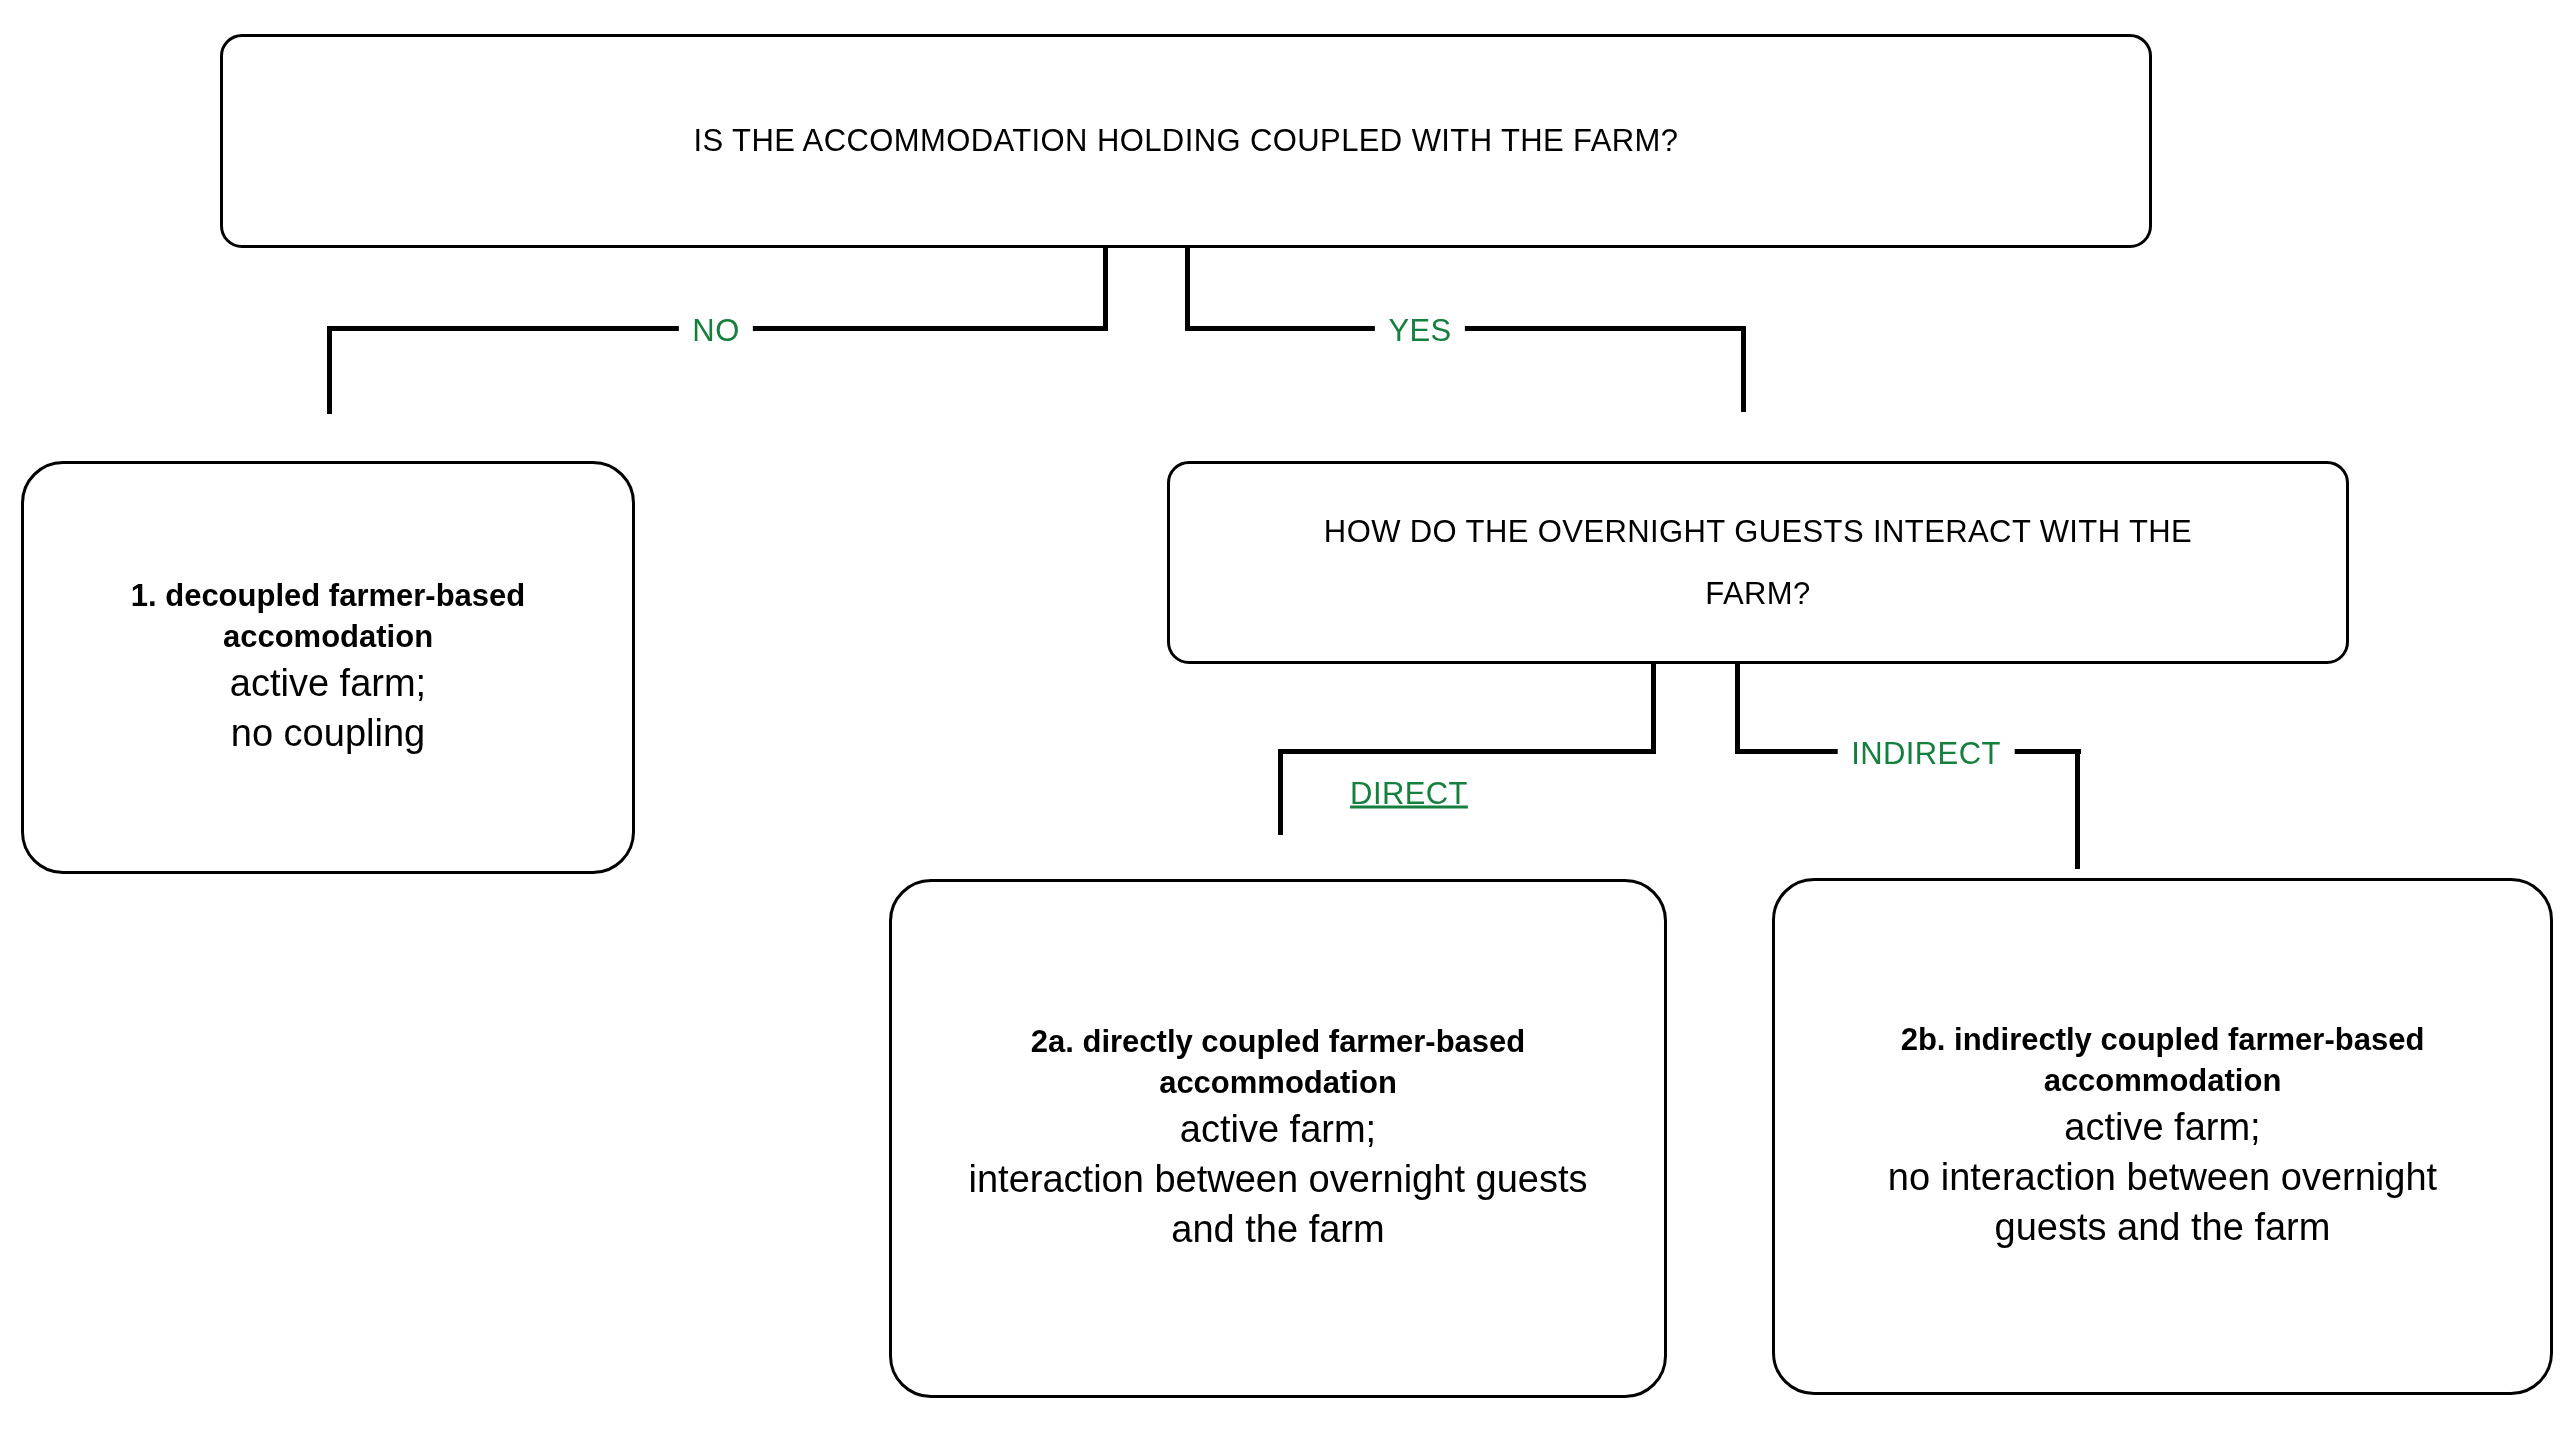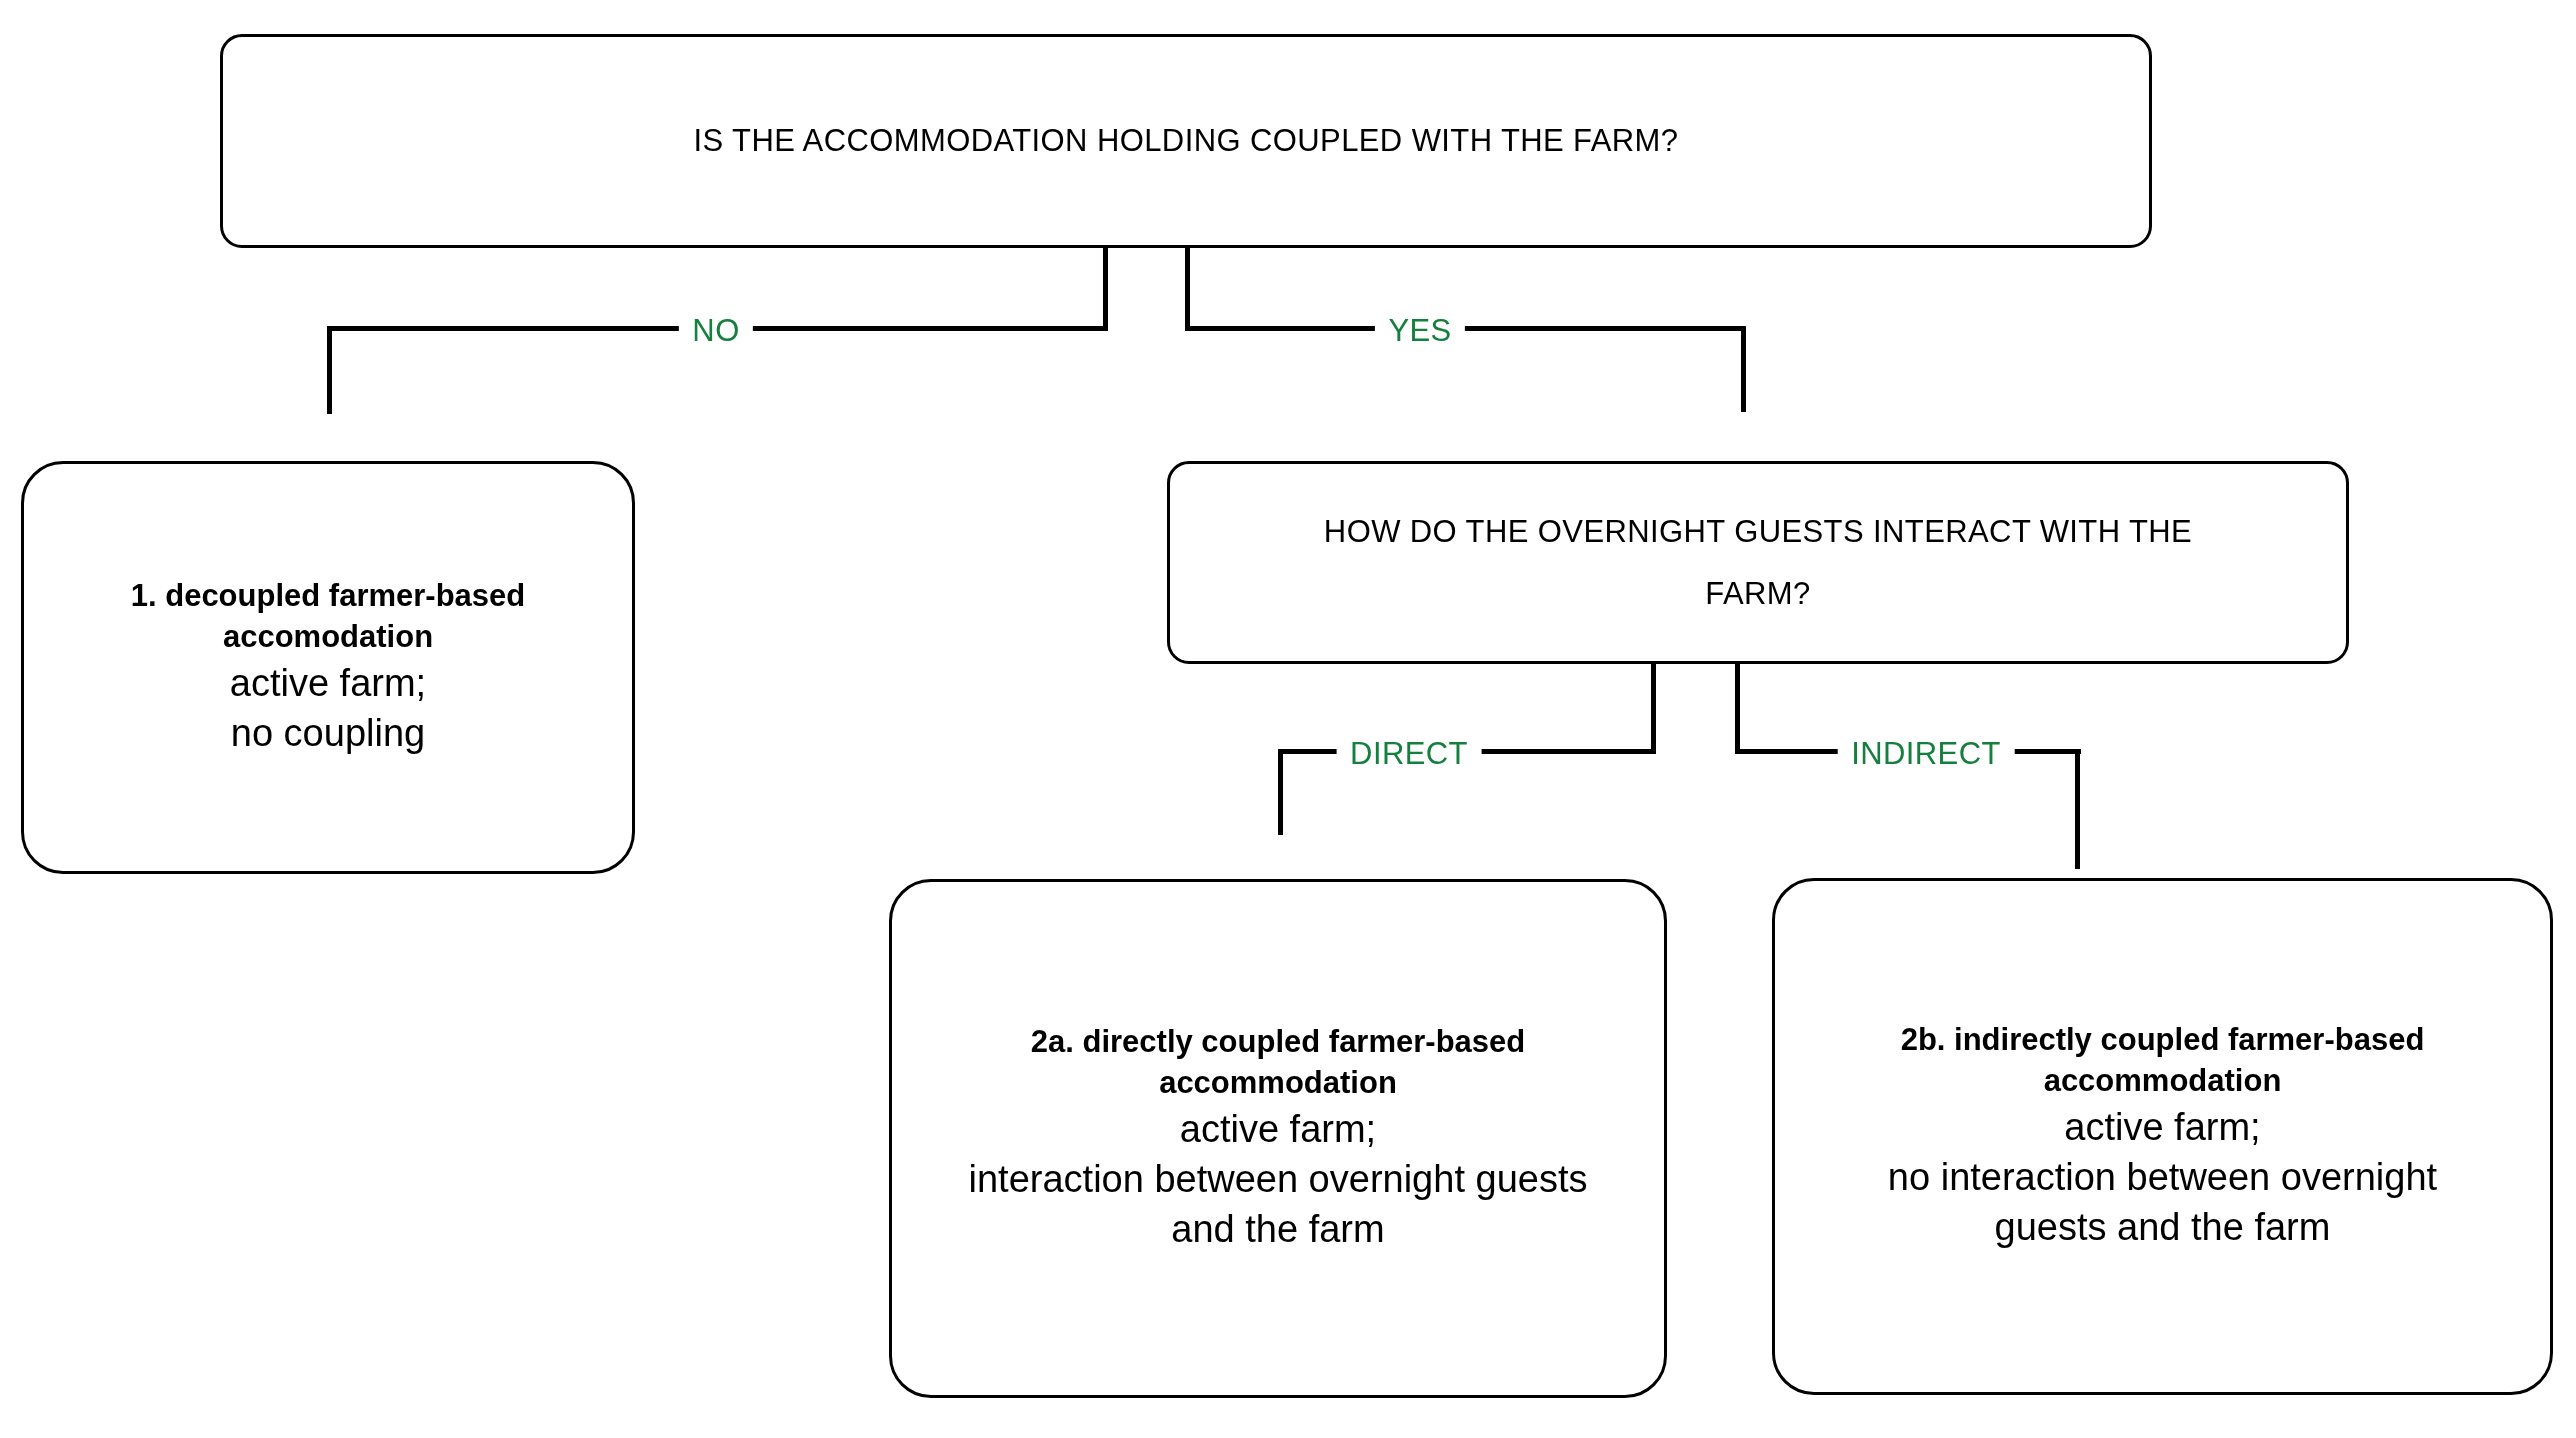--- a/index.html
+++ b/index.html
@@ -146,21 +146,21 @@
   <div class="ln ln-v" style="left:1735px; top:664px; height:88px;"></div>
 
   <div class="ln ln-h" style="left:1278px; top:749px; width:378px;"></div>
   <div class="ln ln-v" style="left:1278px; top:749px; height:86px;"></div>
 
   <div class="ln ln-h" style="left:1735px; top:749px; width:346px;"></div>
   <div class="ln ln-v" style="left:2075px; top:749px; height:120px;"></div>
 
   <div class="edge-label" style="left:716px; top:330px;">NO</div>
   <div class="edge-label" style="left:1420px; top:330px;">YES</div>
-  <div class="edge-label" style="left:1409px; top:753px;">DIRECT</div>
+  <div class="edge-label" style="left:1409px; top:793px;text-decoration:underline;">DIRECT</div>
   <div class="edge-label" style="left:1926px; top:753px;">INDIRECT</div>
 
   <div class="node node-question" id="box-root">
     <div class="q-line">IS THE ACCOMMODATION HOLDING COUPLED WITH THE FARM?</div>
   </div>
 
   <div class="node node-question" id="box-mid">
     <div class="q-line">HOW DO THE OVERNIGHT GUESTS INTERACT WITH THE</div>
     <div class="q-line">FARM?</div>
   </div>

